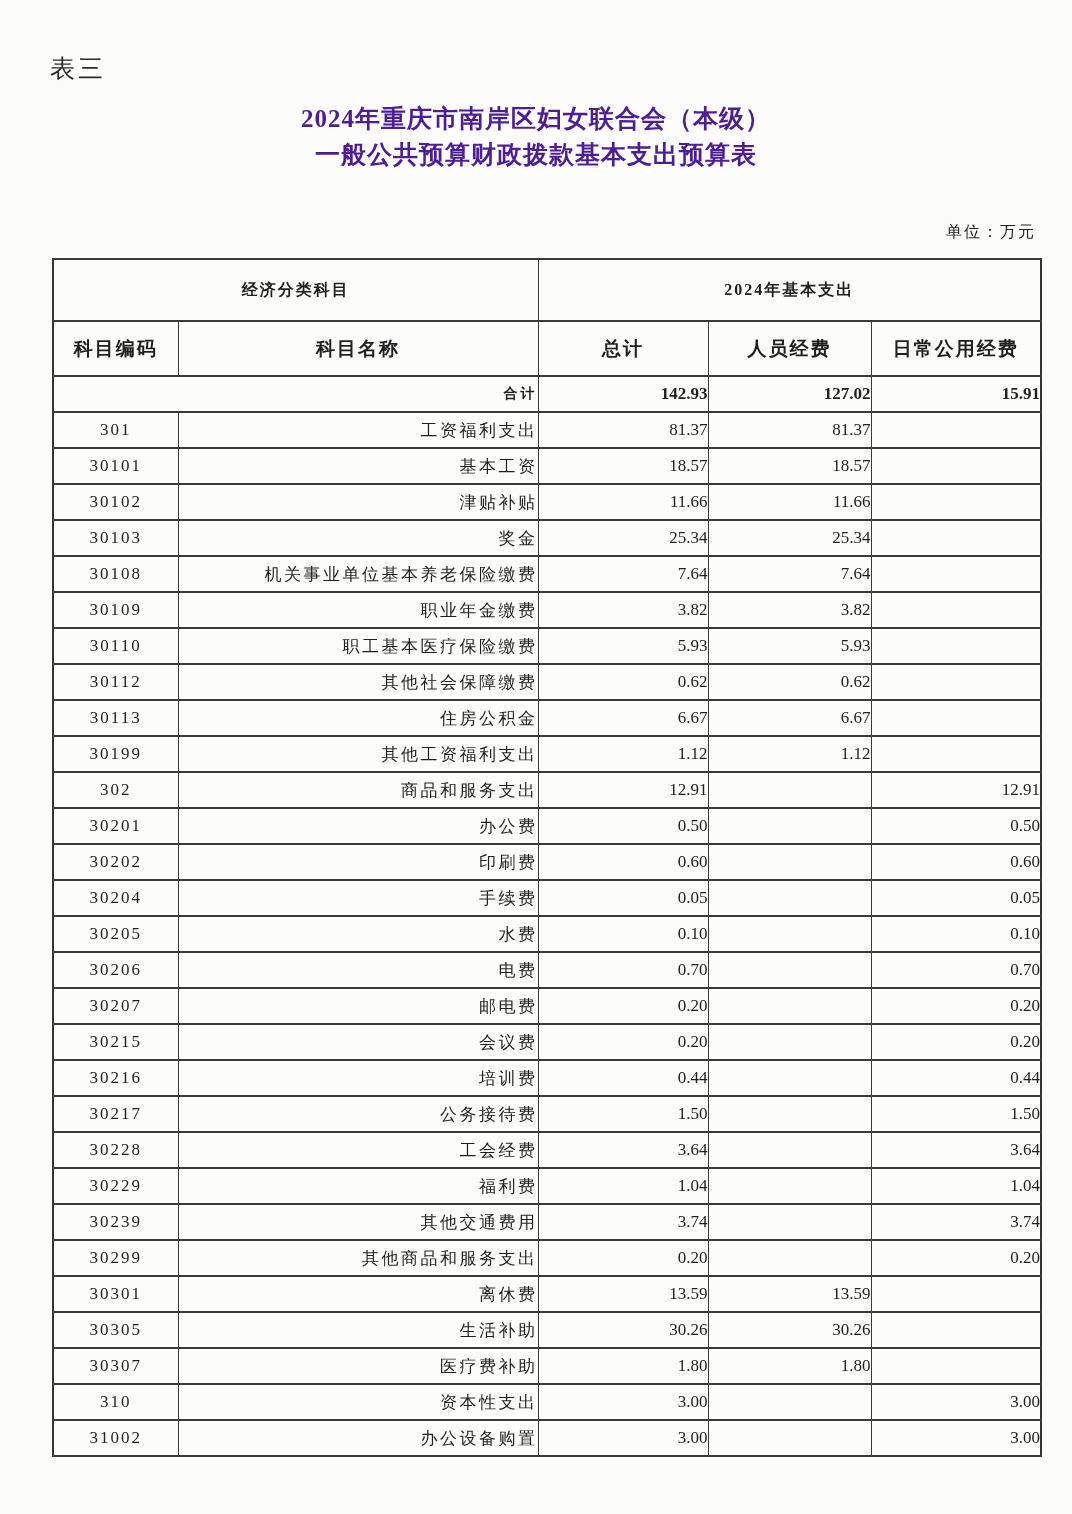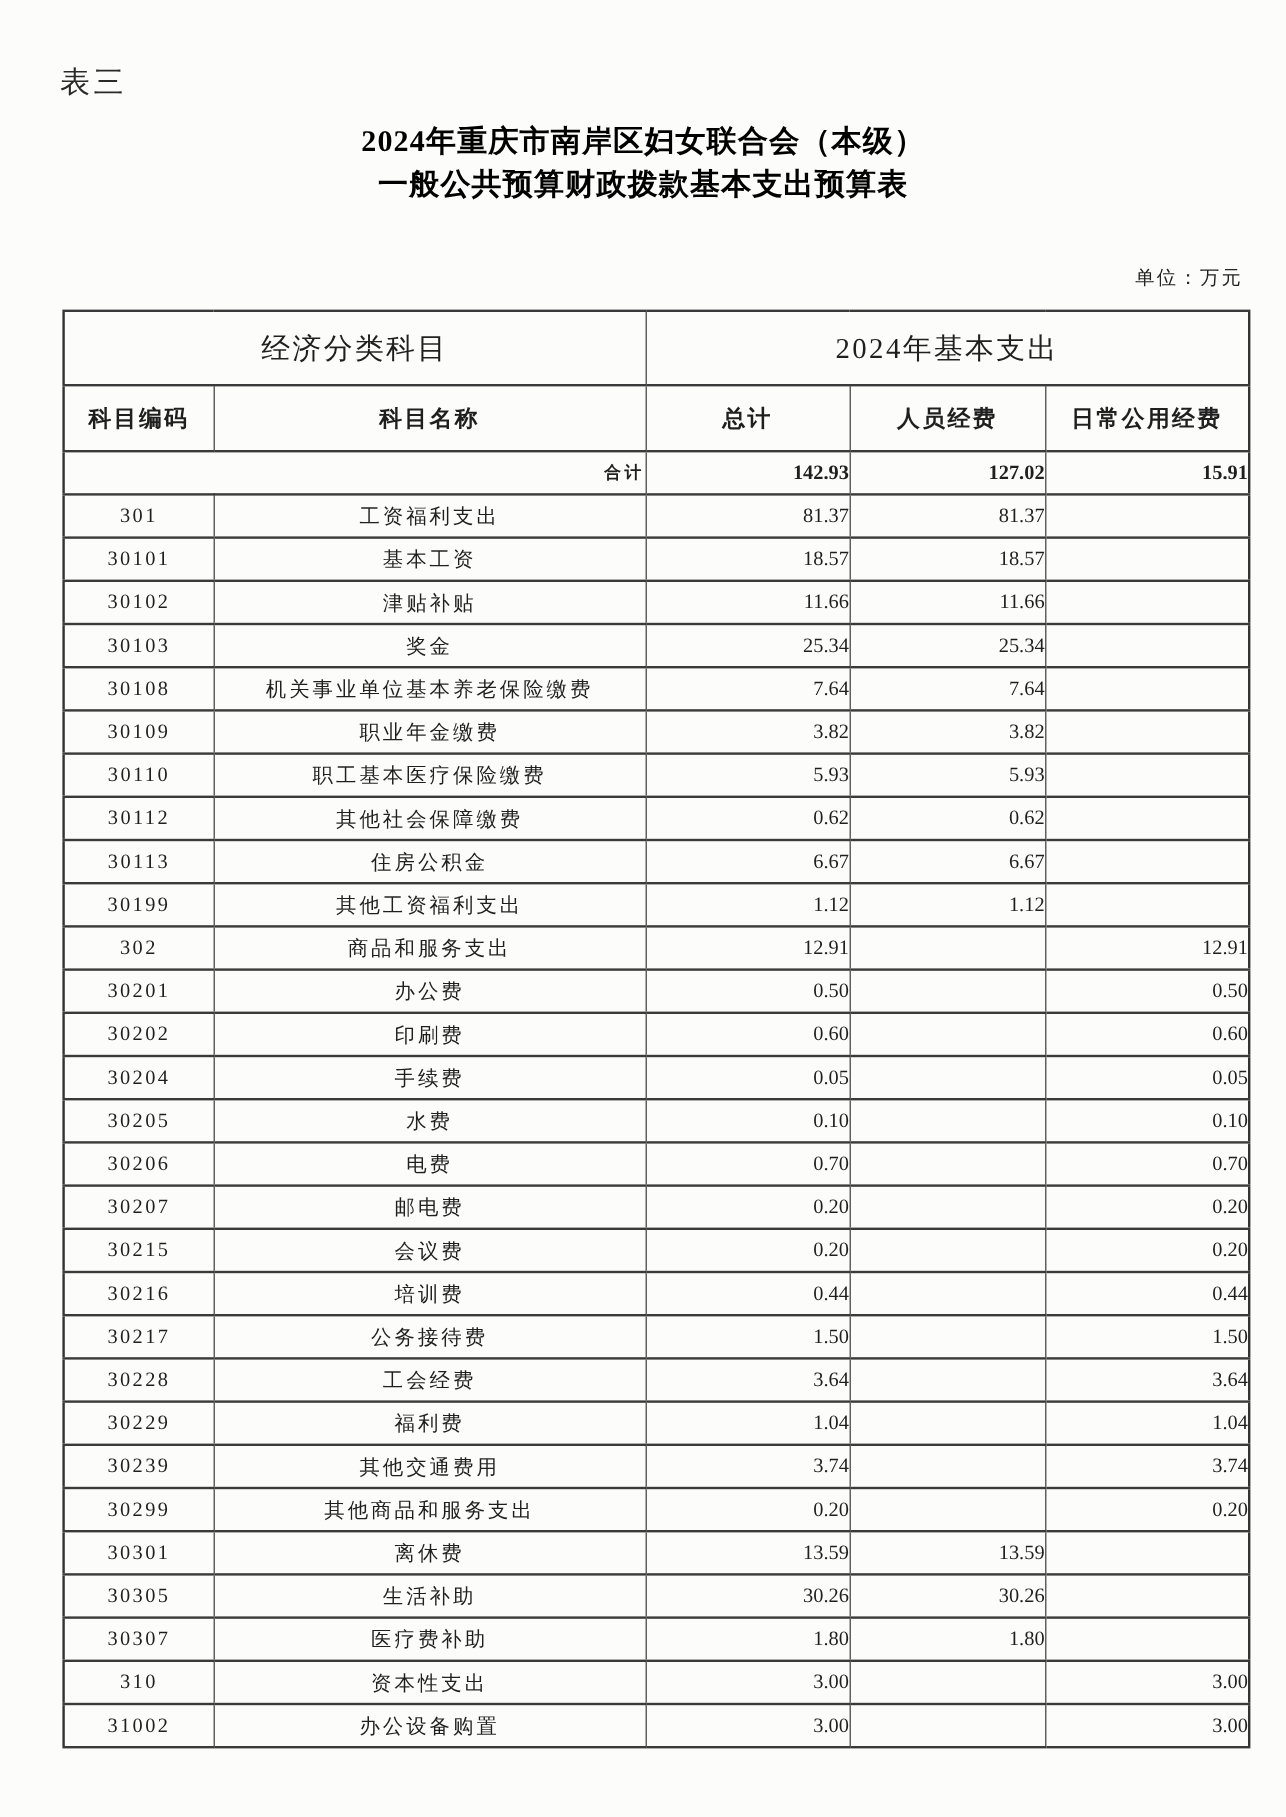--- a/index.html
+++ b/index.html
@@ -23,21 +23,21 @@
   .doc-title {
     position: absolute;
     top: 101px;
     left: 0;
     width: 100%;
     text-align: center;
     font-size: 25px;
     font-weight: bold;
     line-height: 36px;
     letter-spacing: 1px;
-    color: #000000;
+    color: #4c1d95;
   }
   .unit-note {
     position: absolute;
     top: 222px;
     right: 36px;
     font-size: 16px;
     letter-spacing: 2px;
     color: #222;
   }
   table.budget {
@@ -50,25 +50,25 @@
     border: 2px solid #333;
   }
   table.budget th, table.budget td {
     border: 1px solid #3a3a3a;
     border-top-width: 2px;
     border-bottom-width: 2px;
     padding: 0;
     overflow: hidden;
     white-space: nowrap;
   }
-  tr.head-1 th { height: 60px; font-size: 24px; font-weight: normal; letter-spacing: 2px; }
+  tr.head-1 th { height: 60px; font-size: 16px; font-weight: bold; letter-spacing: 2px; }
   tr.head-2 th { height: 53px; font-size: 19px; font-weight: bold; letter-spacing: 2px; }
   table.budget td { height: 34px; font-size: 17px; }
   td.code { text-align: center; padding-left: 9px; letter-spacing: 2px; }
-  td.name { text-align: center; padding-left: 11px; letter-spacing: 2.5px; }
+  td.name { text-align: right; padding-left: 11px; letter-spacing: 2.5px; }
   td.num  { text-align: right; padding-right: 3px; letter-spacing: 0; }
   tr.total-row td { font-weight: bold; }
   tr.total-row td.total-label { text-align: right; letter-spacing: 3px; font-size: 14px; }
 </style>
 </head>
 <body>
 
 <div class="page">
 
   <div class="table-label">表三</div>

